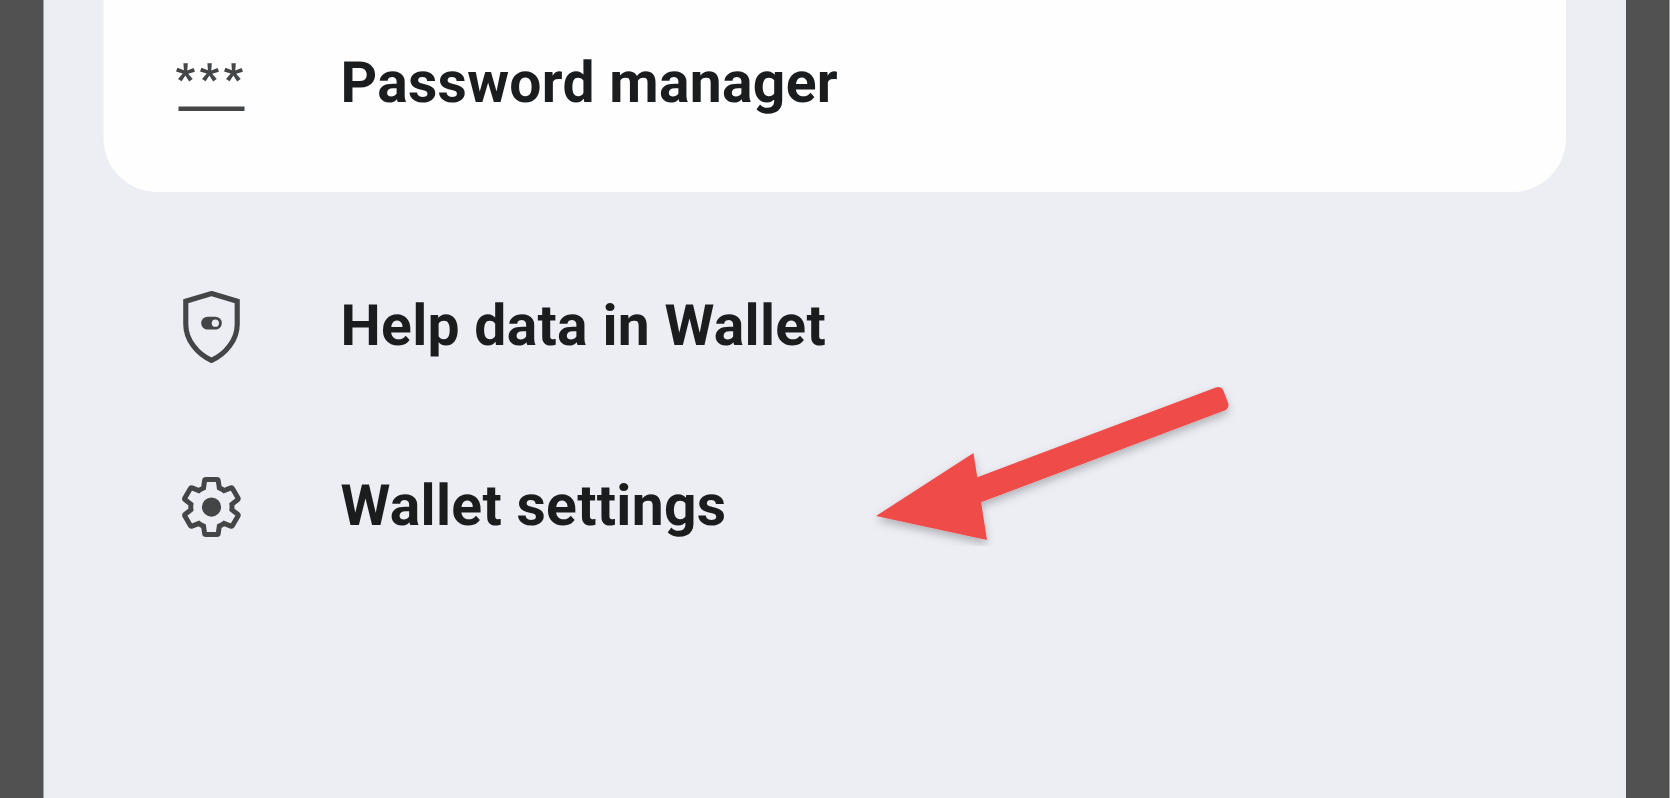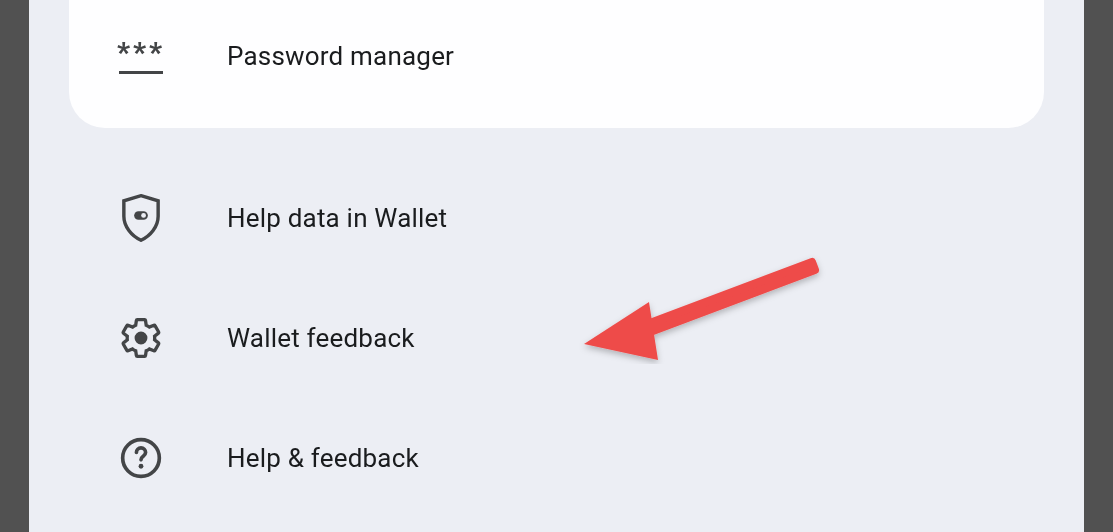--- a/index.html
+++ b/index.html
@@ -56,22 +56,22 @@
     .icon-wrapper {
       width: 48px;
       height: 48px;
       display: flex;
       align-items: center;
       justify-content: center;
       flex-shrink: 0;
     }
     
     .item-label {
-      font-size: 26px;
-      font-weight: 400;
+      font-size: 38px;
+      font-weight: 700;
       color: #1a1c1e;
       margin-left: 62px;
       letter-spacing: 0.2px;
     }
     
     .icon {
       color: #434547;
     }
     
     .password-icon {
@@ -131,33 +131,23 @@
       <span class="item-label">Help data in Wallet</span>
     </div>
 
     <div class="list-item">
       <div class="icon-wrapper">
         <svg class="icon" width="44" height="44" viewBox="0 0 24 24" fill="none">
           <path d="M12 8.5 A3.5 3.5 0 1 1 12 15.5 A3.5 3.5 0 1 1 12 8.5 Z" fill="#434547"></path>
           <path d="M19.4 13c.04-.33.06-.66.06-1s-.02-.67-.06-1l2.11-1.65c.19-.15.24-.42.12-.64l-2-3.46c-.12-.22-.39-.3-.61-.22l-2.49 1c-.52-.4-1.08-.73-1.69-.98l-.38-2.65C14.42 2.18 14.22 2 13.97 2h-4c-.25 0-.46.18-.49.42l-.38 2.65c-.61.25-1.17.59-1.69.98l-2.49-1c-.23-.09-.49 0-.61.22l-2 3.46c-.13.22-.07.49.12.64L4.54 11c-.04.33-.07.66-.07 1s.03.67.07 1l-2.11 1.65c-.19.15-.24.42-.12.64l2 3.46c.12.22.39.3.61.22l2.49-1c.52.4 1.08.73 1.69.98l.38 2.65c.03.24.24.42.49.42h4c.25 0 .46-.18.49-.42l.38-2.65c.61-.25 1.17-.59 1.69-.98l2.49 1c.23.09.49 0 .61-.22l2-3.46c.12-.22.07-.49-.12-.64L19.4 13z" stroke="#434547" stroke-width="1.8" fill="none"></path>
         </svg>
       </div>
-      <span class="item-label">Wallet feedback</span>
+      <span class="item-label">Wallet settings</span>
     </div>
 
-    <div class="list-item">
-      <div class="icon-wrapper">
-        <svg class="icon" width="44" height="44" viewBox="0 0 24 24" fill="none">
-          <circle cx="12" cy="12" r="10" stroke="#434547" stroke-width="2" fill="none"></circle>
-          <path d="M9.5 9 C9.5 7.6 10.6 6.5 12 6.5 C13.4 6.5 14.5 7.6 14.5 9 C14.5 10 14 10.4 13.2 11 C12.5 11.5 12 12 12 13" stroke="#434547" stroke-width="2" fill="none" stroke-linecap="round"></path>
-          <circle cx="12" cy="16.5" r="1.3" fill="#434547"></circle>
-        </svg>
-      </div>
-      <span class="item-label">Help &amp; feedback</span>
-    </div>
 
   </div>
 
   <div class="arrow-annotation">
     <svg width="260" height="110" viewBox="0 0 260 110">
       <defs>
         <filter id="shadow" x="-20%" y="-20%" width="140%" height="140%">
           <feDropShadow dx="0" dy="3" stdDeviation="3" flood-color="#000" flood-opacity="0.25"></feDropShadow>
         </filter>
       </defs>

